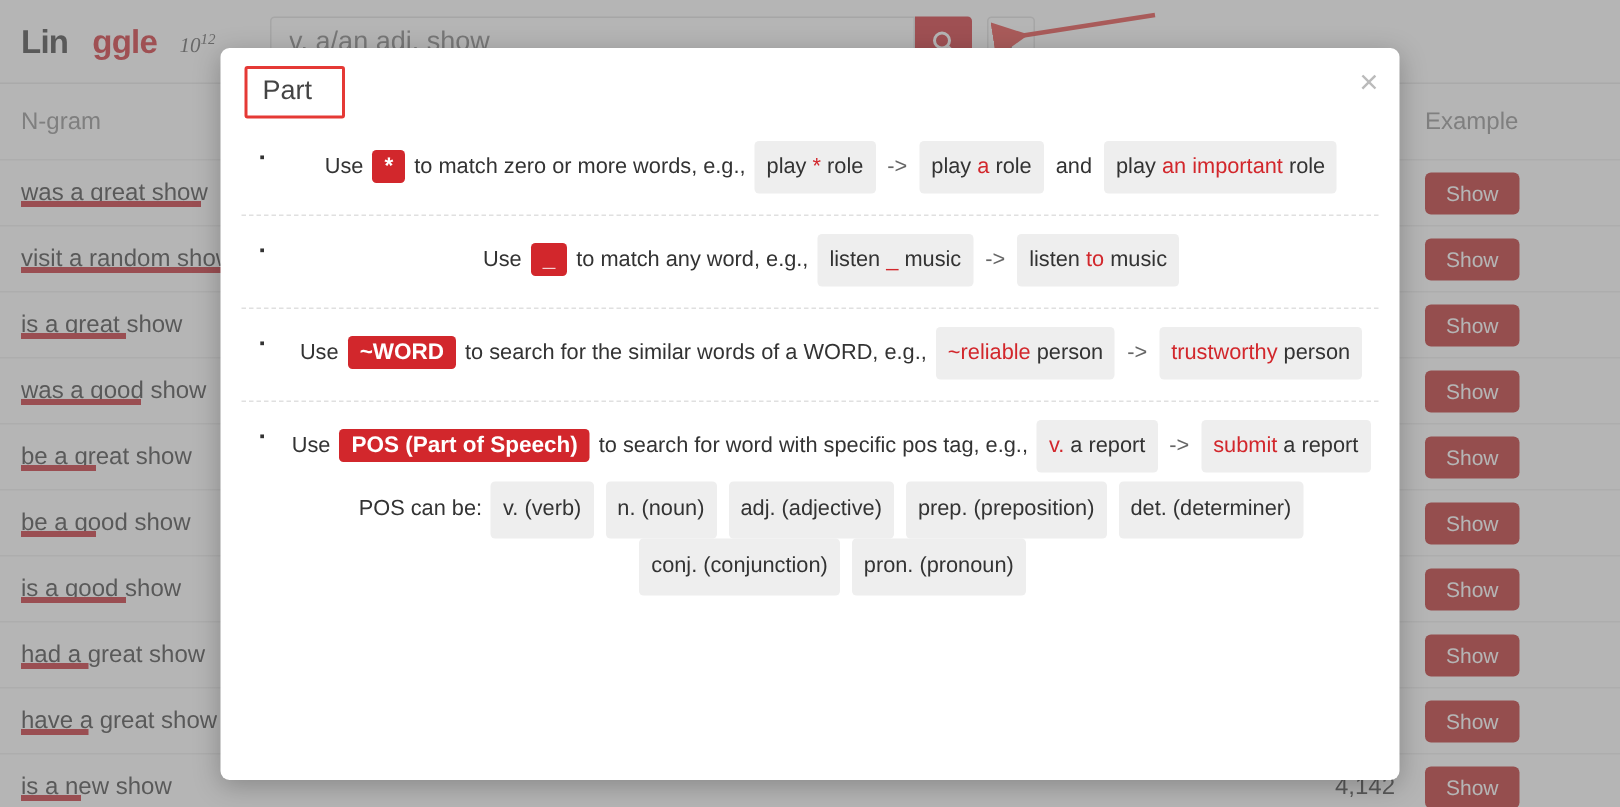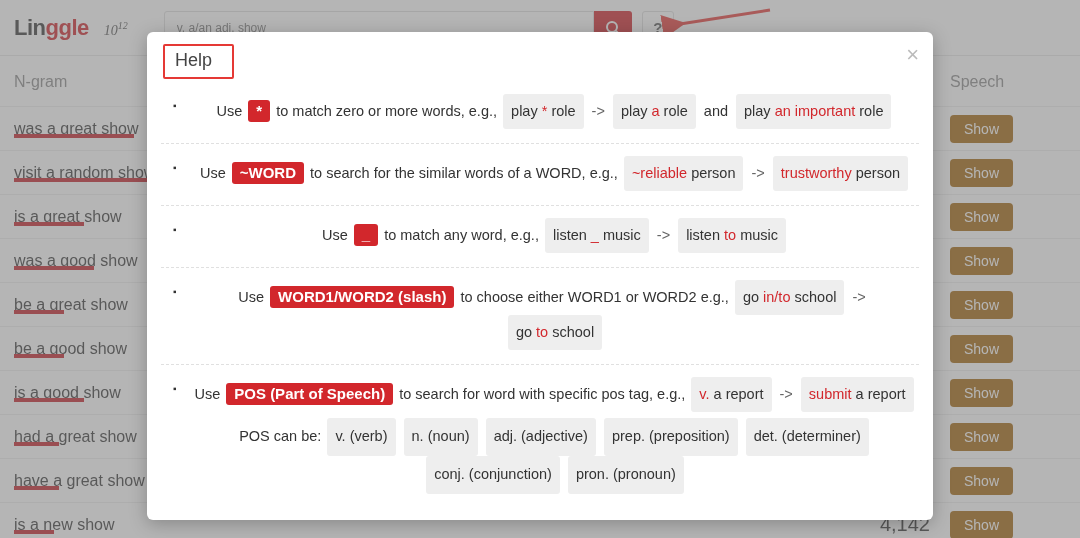--- a/index.html
+++ b/index.html
@@ -3,41 +3,41 @@
 <meta charset="utf-8">
 <style>
   * { box-sizing: border-box; margin: 0; padding: 0; }
   html, body { width: 1080px; height: 538px; overflow: hidden; font-family: Helvetica, Arial, sans-serif; background: #fff; }
   .page { position: relative; width: 1080px; height: 538px; }
 
   
   .header { position: absolute; top: 0; left: 0; right: 0; height: 56px; background: #fff; border-bottom: 1px solid #e6e6e6; display: flex; align-items: center; padding-left: 14px; }
   .logo { display: flex; align-items: baseline; }
   .logo-text { font-family: "Arial Black", Arial, sans-serif; font-size: 22px; font-weight: 900; color: #333; letter-spacing: -0.5px; }
-  .logo-red { color: #ce2027; }
+  .logo-red { color: #ce2027; margin-left: 16px; }
   .logo-sup { font-family: Georgia, serif; font-style: italic; font-size: 14px; font-weight: 400; color: #555; margin-left: 15px; }
   .logo-sup .exp { font-size: 10px; vertical-align: super; }
   .search-wrap { margin-left: 36px; display: flex; align-items: center; }
-  .search-input { width: 430px; height: 34px; border: 1px solid #ddd; border-radius: 3px 0 0 3px; padding: 0 12px; font-size: 12px; color: #777; outline: none; }
+  .search-input { width: 430px; height: 34px; border: 1px solid #ddd; border-radius: 3px 0 0 3px; padding: 0 12px; font-size: 18px; color: #777; outline: none; }
   .search-btn { width: 38px; height: 34px; background: #ce2027; border: none; border-radius: 0 3px 3px 0; color: #fff; cursor: pointer; display: inline-flex; align-items: center; justify-content: center; }
   .help-btn { width: 32px; height: 34px; margin-left: 10px; border: 1px solid #ddd; background: #fff; border-radius: 3px; color: #555; font-weight: 700; font-size: 15px; cursor: pointer; }
   .arrow-annot { position: absolute; top: 0px; left: 660px; width: 120px; height: 40px; pointer-events: none; }
 
   
   .table-head { position: absolute; top: 60px; left: 0; right: 0; height: 44px; display: flex; align-items: center; color: #888; font-size: 16px; }
   .col-ngram-h { padding-left: 14px; width: 850px; }
   .col-count-h { width: 90px; text-align: right; padding-right: 10px; }
   .col-example-h { width: 140px; text-align: left; padding-left: 10px; }
   .rows { position: absolute; top: 106px; left: 0; right: 0; }
   .row { height: 44px; border-top: 1px solid #eee; display: flex; align-items: center; }
   .ngram-cell { position: relative; width: 850px; padding-left: 14px; font-size: 16px; color: #333; }
   .bar { position: absolute; left: 14px; bottom: 0; height: 4px; background: #c41c24; }
-  .count-cell { width: 90px; text-align: right; padding-right: 10px; font-size: 20px; color: #333; }
+  .count-cell { width: 90px; text-align: right; padding-right: 10px; font-size: 16px; color: #333; }
   .example-cell { width: 140px; padding-left: 10px; }
-  .show-btn { background: #a16207; color: #fff; font-size: 14px; border: none; border-radius: 4px; padding: 6px 14px; cursor: pointer; }
+  .show-btn { background: #b91c1c; color: #fff; font-size: 14px; border: none; border-radius: 4px; padding: 6px 14px; cursor: pointer; }
 
   
   .overlay { position: absolute; inset: 0; background: rgba(120,120,120,0.55); display: flex; justify-content: center; pointer-events: auto; }
   
   .modal { position: absolute; top: 32px; width: 786px; max-height: 490px; background: #fff; border-radius: 6px; box-shadow: 0 4px 18px rgba(0,0,0,0.25); overflow: hidden; }
   .modal-head { position: relative; height: 48px; padding: 12px 16px 0 16px; }
   .help-title { display: inline-block; font-size: 18px; color: #444; padding: 4px 20px 6px 10px; border: 2px solid #e53935; border-radius: 2px; }
   .close { position: absolute; right: 14px; top: 10px; font-size: 22px; color: #bbb; cursor: pointer; background: none; border: none; }
   .modal-body { padding: 2px 14px 18px 14px; font-size: 14.5px; color: #333; height: 440px; overflow: hidden; }
   .rule { position: relative; padding: 12px 0 14px 30px; border-bottom: 1px dashed #e0e0e0; line-height: 2.0; text-align: center; }
@@ -77,21 +77,21 @@
             <path d="M8,0 L0,4 L8,8 Z" fill="#e53935"></path>
           </marker>
         </defs>
       <line x1="110" y1="10" x2="20" y2="24" stroke="#e53935" stroke-width="3" marker-end="url(#ah)"></line>
     </svg>
   </div>
 
   <div class="table-head">
     <div class="col-ngram-h">N-gram</div>
     <div class="col-count-h">Count</div>
-    <div class="col-example-h">Speech</div>
+    <div class="col-example-h">Example</div>
   </div>
 
   <div class="rows" id="rows">
       <div class="row">
         <div class="ngram-cell">was a great show<div class="bar" style="width: 120px;"></div></div>
         <div class="count-cell">34,711</div>
         <div class="example-cell"><button class="show-btn">Show</button></div>
       </div>
       <div class="row">
         <div class="ngram-cell">visit a random show<div class="bar" style="width: 150px;"></div></div>
@@ -136,26 +136,25 @@
       <div class="row">
         <div class="ngram-cell">is a new show<div class="bar" style="width: 40px;"></div></div>
         <div class="count-cell">4,142</div>
         <div class="example-cell"><button class="show-btn">Show</button></div>
       </div>
     </div>
 
   <div class="overlay">
     <div class="modal">
       <div class="modal-head">
-        <span class="help-title">Help</span>
+        <span class="help-title">Part</span>
         <button class="close">×</button>
       </div>
       <div class="modal-body" id="modal-body">
           <div class="rule">Use <span class="tag-red small">*</span> to match zero or more words, e.g., <span class="chip">play <span class="hl">*</span> role</span><span class="arrow">-&gt;</span><span class="chip">play <span class="hl">a</span> role</span><span class="txt-and">and</span><span class="chip">play <span class="hl">an important</span> role</span></div>
+          <div class="rule">Use <span class="tag-red small">_</span> to match any word, e.g., <span class="chip">listen <span class="hl">_</span> music</span><span class="arrow">-&gt;</span><span class="chip">listen <span class="hl">to</span> music</span></div>
           <div class="rule">Use <span class="tag-red small">~WORD</span> to search for the similar words of a WORD, e.g., <span class="chip"><span class="hl">~reliable</span> person</span><span class="arrow">-&gt;</span><span class="chip"><span class="hl">trustworthy</span> person</span></div>
-          <div class="rule">Use <span class="tag-red small">_</span> to match any word, e.g., <span class="chip">listen <span class="hl">_</span> music</span><span class="arrow">-&gt;</span><span class="chip">listen <span class="hl">to</span> music</span></div>
-          <div class="rule">Use <span class="tag-red small">WORD1/WORD2 (slash)</span> to choose either WORD1 or WORD2 e.g., <span class="chip">go <span class="hl">in/to</span> school</span><span class="arrow">-&gt;</span><span class="chip">go <span class="hl">to</span> school</span></div>
           <div class="rule">Use <span class="tag-red small">POS (Part of Speech)</span> to search for word with specific pos tag, e.g., <span class="chip"><span class="hl">v.</span> a report</span><span class="arrow">-&gt;</span><span class="chip"><span class="hl">submit</span> a report</span><div class="pill-line">POS can be: <span class="chip">v. (verb)</span> <span class="chip">n. (noun)</span> <span class="chip">adj. (adjective)</span> <span class="chip">prep. (preposition)</span> <span class="chip">det. (determiner)</span> <span class="chip">conj. (conjunction)</span> <span class="chip">pron. (pronoun)</span> </div></div>
         </div>
     </div>
   </div>
 
 </div>
 
 </body></html>

